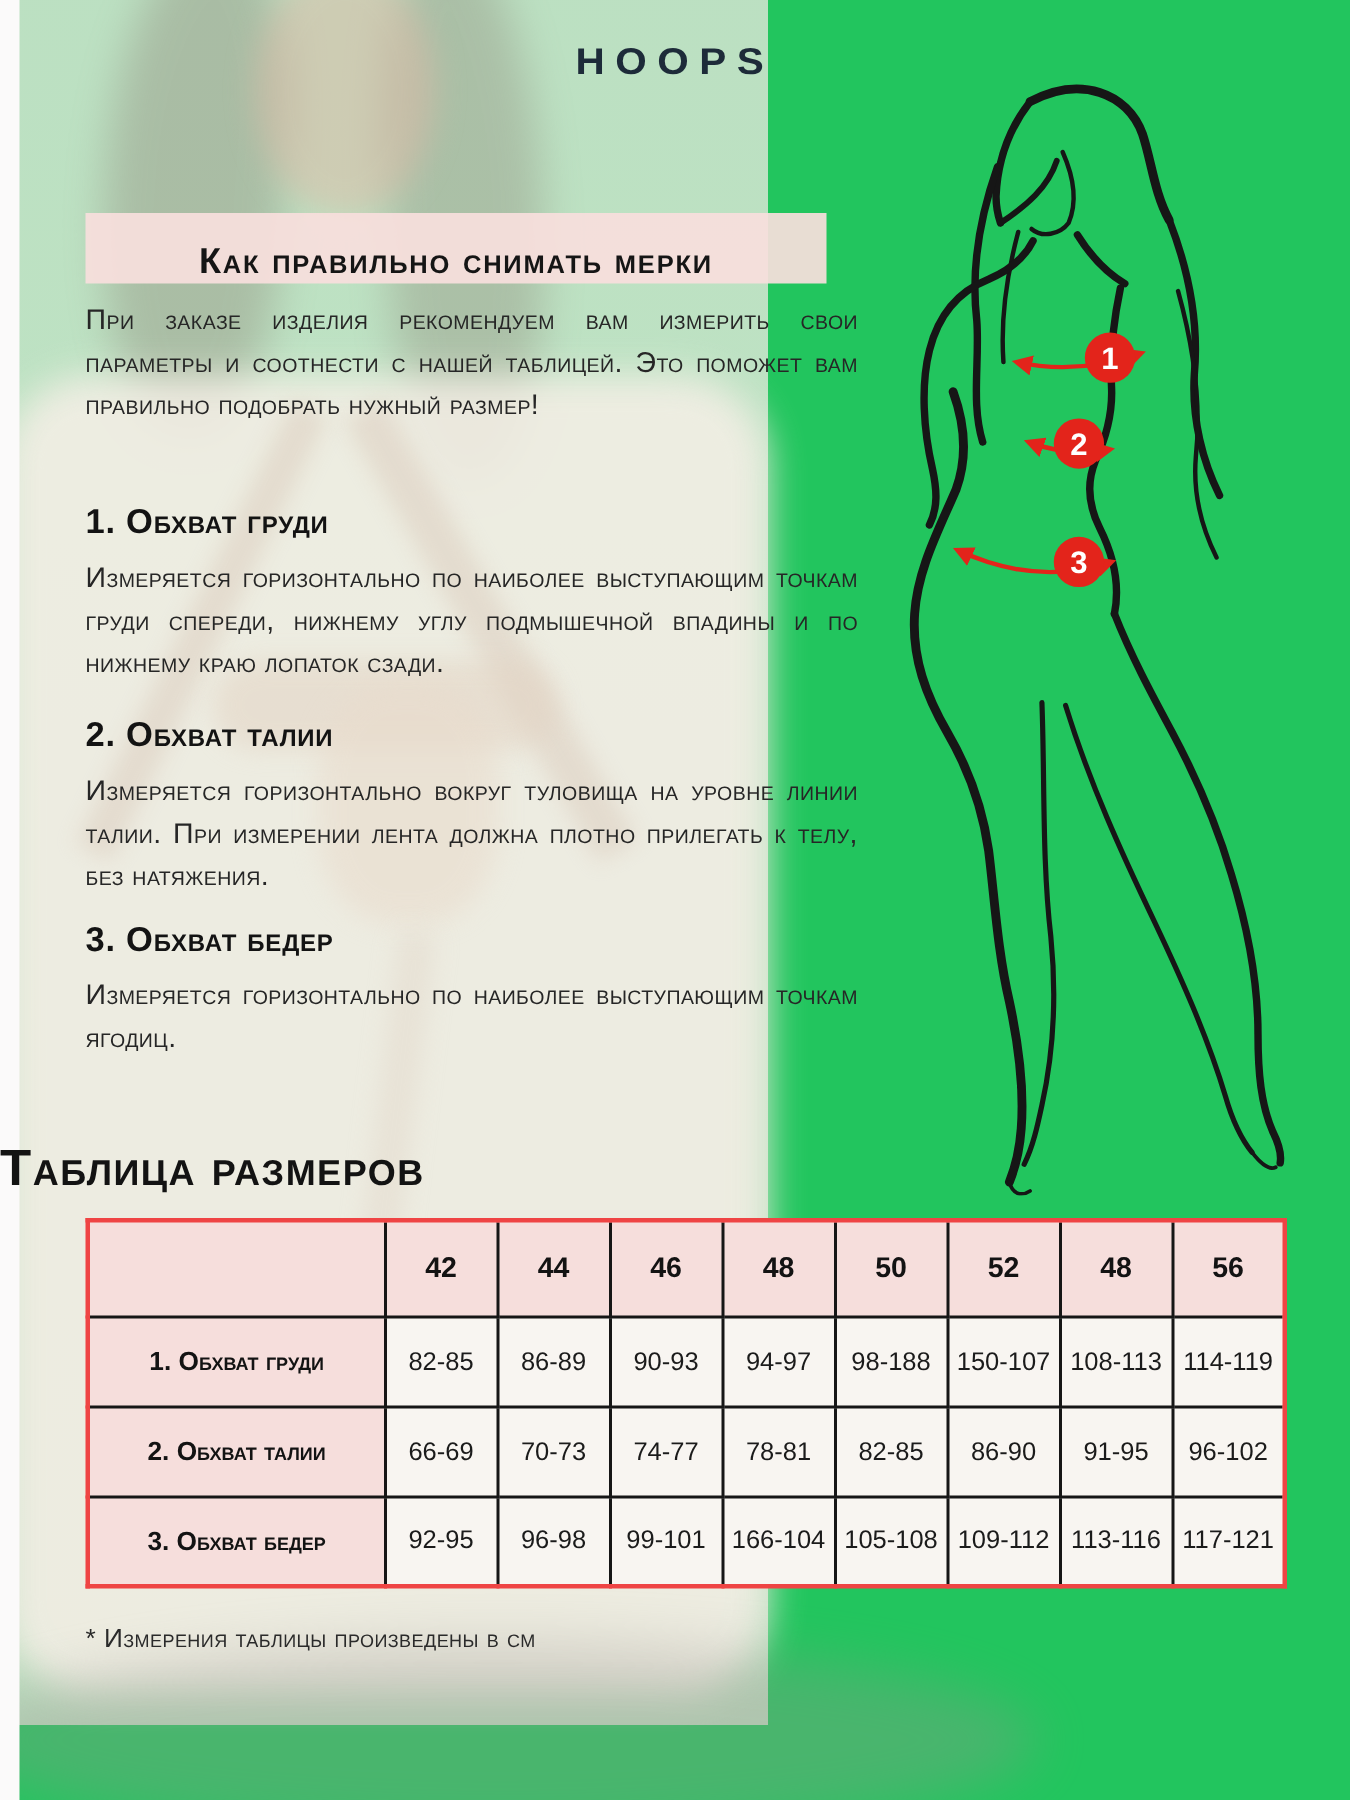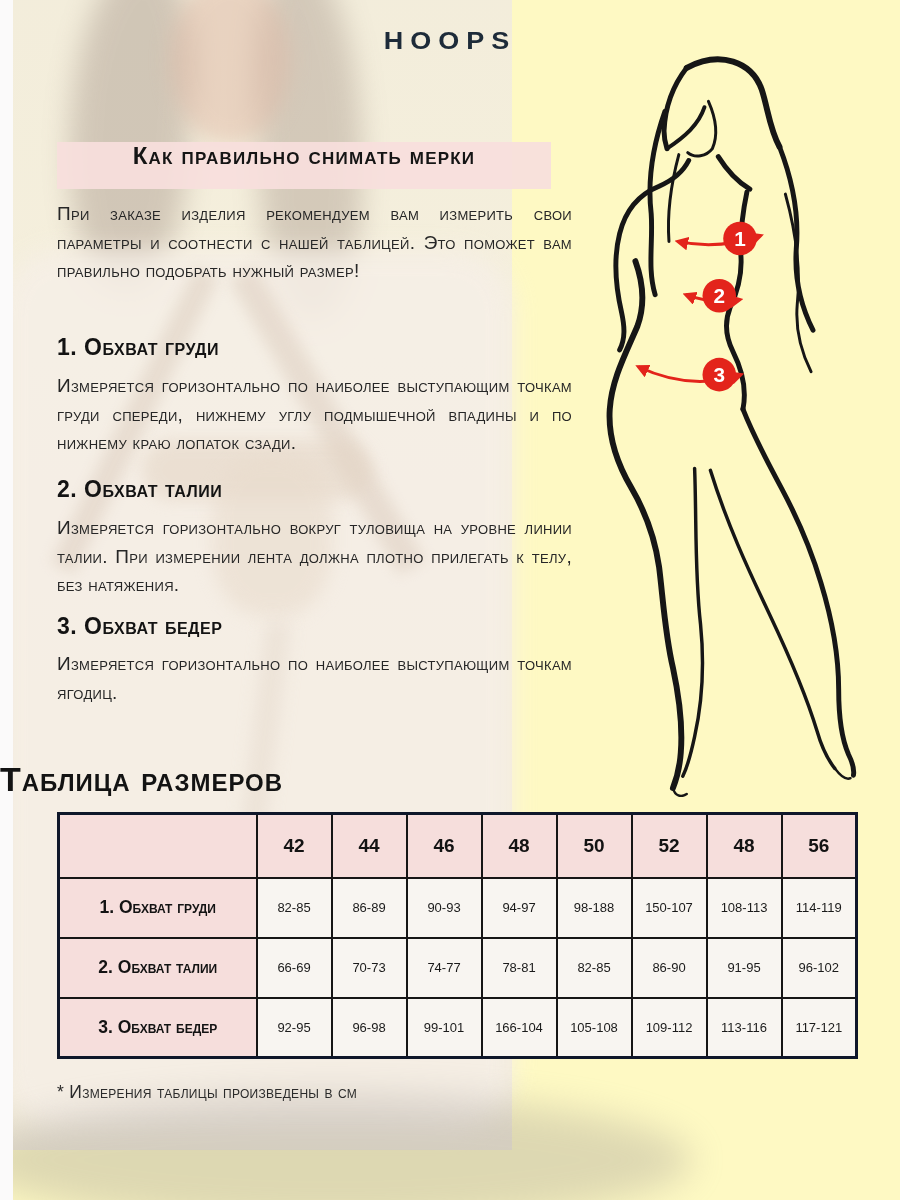--- a/index.html
+++ b/index.html
@@ -1,18 +1,18 @@
 <!DOCTYPE html>
 <html><head>
 <meta charset="utf-8">
 <style>
   html,body { margin:0; padding:0; background:#dddbd9; }
   .page {
     position:relative; width:900px; height:1200px; overflow:hidden;
-    background:#fef9c3; font-family:"Liberation Sans", sans-serif; color:#1f1f1f;
+    background:#22c55e; font-family:"Liberation Sans", sans-serif; color:#1f1f1f;
     margin:0 auto;
   }
 
   
   .photo { position:absolute; left:12px; top:0; width:500px; height:1150px; pointer-events:none; }
   .photo * { position:absolute; }
   .ph-base { left:0; top:0; width:100%; height:100%;
     background:linear-gradient(180deg,#efe9e3 0%,#f2ece5 28%,#f0e8e0 62%,#ece5de 100%);
     opacity:.75; }
   .ph-hair-l { left:58px; top:-40px; width:120px; height:330px; background:#7a635a; opacity:.28;
@@ -38,45 +38,45 @@
   .left-strip { position:absolute; left:0; top:0; width:13px; height:1200px; background:#fbfafa; }
 
   
   .logo { position:absolute; left:0; right:0; top:26px; text-align:center;
     font-size:27px; font-weight:bold; letter-spacing:7px; color:#1d2b39;
     transform:scaleY(.92); }
 
   
   .sc { font-variant:small-caps; }
   .title-bar { position:absolute; left:57px; top:142px; width:494px; height:47px;
-    background:rgba(248,223,221,.93); display:flex; align-items:flex-start; justify-content:center; }
+    background:rgba(248,223,221,.93); display:flex; align-items:flex-end; justify-content:center; }
   .title-bar span { font-size:24px; font-weight:bold; letter-spacing:1.2px; color:#151515; }
   .para { position:absolute; left:57px; width:515px; font-size:19px; line-height:1.5;
     text-align:justify; letter-spacing:.3px; color:#262626; }
   .intro { top:200px; }
   .sec-h { position:absolute; left:57px; font-size:23px; font-weight:bold; letter-spacing:.5px; color:#131313; }
   .h1 { top:334px; } .p1 { top:372px; }
   .h2 { top:476px; } .p2 { top:514px; }
   .h3 { top:613px; } .p3 { top:650px; }
 
   
   .fig { position:absolute; left:592px; top:45px; width:296px; height:752px; }
   .fig svg { width:100%; height:100%; }
 
   
   .tbl-title { position:absolute; left:0; right:0; top:760px; text-align:left;
     font-size:34px; font-weight:bold; letter-spacing:1px; color:#131313; }
   table.sizes { position:absolute; left:57px; top:812px; border-collapse:collapse;
-    border:3px solid #0f172a; table-layout:fixed; }
+    border:3px solid #ef4444; table-layout:fixed; }
   table.sizes th, table.sizes td { border:2px solid #161616; text-align:center; padding:0; }
   table.sizes col.c0 { width:198px; }
   table.sizes col.cn { width:75px; }
   tr.hdr { height:64px; } tr.row { height:60px; }
   .cell-pink { background:#f6dedc; }
-  .cell-data { background:#f8f5f1; font-size:13px; color:#1b1b1b; }
+  .cell-data { background:#f8f5f1; font-size:17px; color:#1b1b1b; }
   th.size-h { background:#f6dedc; font-size:19px; font-weight:bold; color:#131313; }
   td.row-label { background:#f6dedc; text-align:left; padding-left:9px;
     font-size:17.5px; font-weight:bold; font-variant:small-caps; color:#131313; }
   .footnote { position:absolute; left:57px; top:1082px; font-size:17.5px;
     letter-spacing:.3px; color:#2a2a2a; }
 </style>
 </head>
 <body>
 
 <div class="page">

